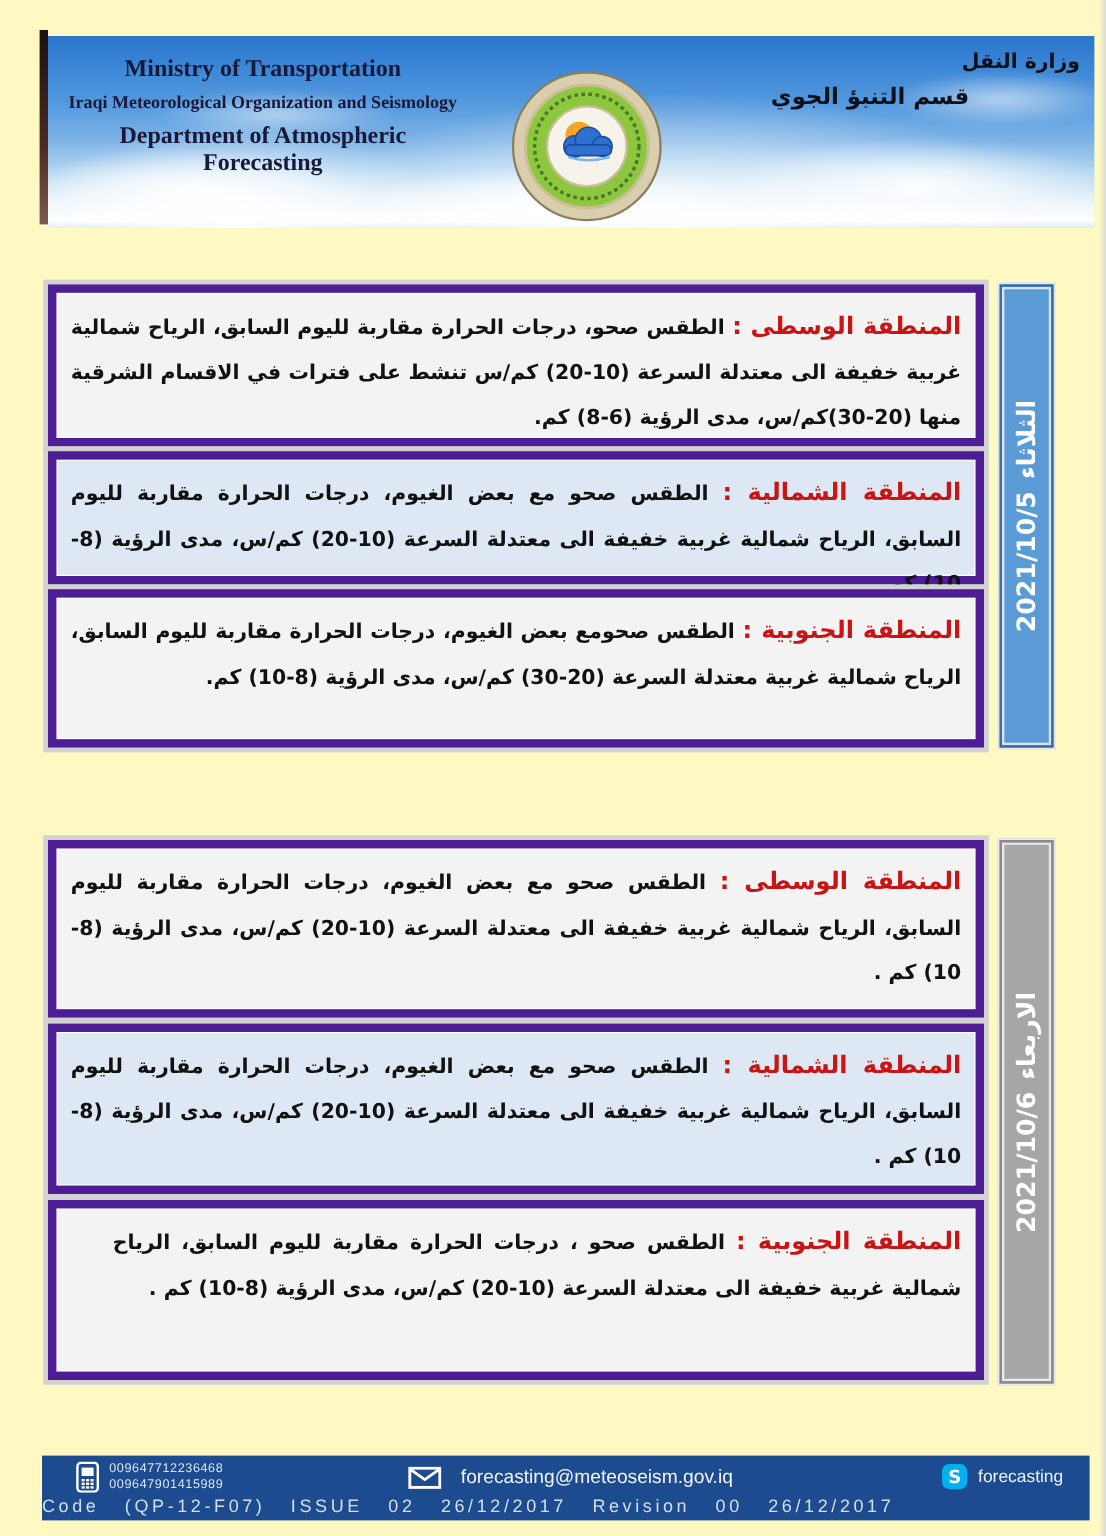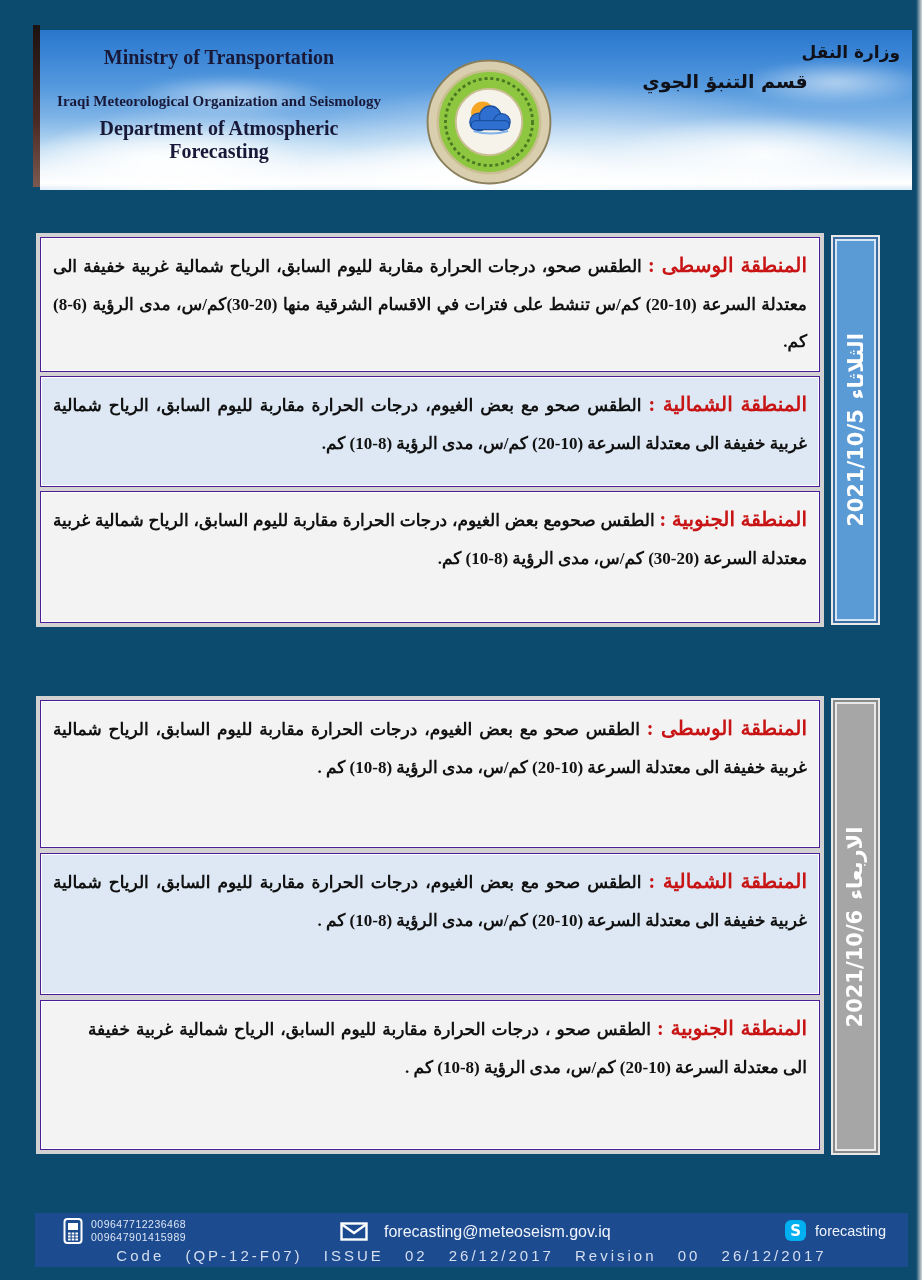--- a/index.html
+++ b/index.html
@@ -1,17 +1,17 @@
 <!DOCTYPE html>
 <html lang="ar"><head>
 <meta charset="utf-8">
 <style>
   html,body{margin:0;padding:0;}
   body{background:#ffffff;font-family:"DejaVu Sans",sans-serif;}
-  .page{position:relative;width:922px;height:1280px;background:#0c4a6e;overflow:hidden;margin:0 auto;}
+  .page{position:relative;width:922px;height:1280px;background:#fef9c3;overflow:hidden;margin:0 auto;}
 
   
   .scan-edge-left{position:absolute;left:33px;top:25px;width:7px;height:162px;
     background:linear-gradient(180deg,#1c1212,#4a2a24 60%,#7a5a50);}
   .scan-edge-right{position:absolute;right:0;top:0;width:6px;height:1280px;
     background:linear-gradient(90deg,rgba(0,0,0,0),#d7d7d7);}
 
   
   .header{position:absolute;left:40px;top:30px;width:872px;height:160px;overflow:hidden;
     background:
@@ -22,35 +22,35 @@
     border-radius:50%;filter:blur(3px);}
   .c1{left:-30px;top:95px;width:300px;height:70px;}
   .c2{left:250px;top:110px;width:340px;height:60px;}
   .c3{left:560px;top:85px;width:330px;height:80px;}
   .c4{left:90px;top:45px;width:200px;height:40px;opacity:.55;}
   .c5{left:700px;top:30px;width:190px;height:45px;opacity:.6;}
 
   .hdr-en{position:absolute;left:14px;top:16px;width:330px;text-align:center;
     font-family:"Liberation Serif",serif;color:#181838;}
   .hdr-en .l1{font-size:20px;font-weight:700;}
-  .hdr-en .l2{font-size:15px;font-weight:600;margin-top:24px;}
+  .hdr-en .l2{font-size:15px;font-weight:600;margin-top:9px;}
   .hdr-en .l3{font-size:20px;font-weight:600;margin-top:7px;}
 
   .hdr-ar{position:absolute;right:12px;top:12px;width:350px;text-align:center;
     direction:rtl;color:#101018;font-weight:700;}
   .hdr-ar .a1{font-size:17px;text-align:right;}
   .hdr-ar .a2{font-size:17px;margin-top:8px;}
   .hdr-ar .a3{font-size:19px;margin-top:8px;}
 
   .logo{position:absolute;left:385px;top:28px;width:128px;height:128px;}
 
   
   .region-box{position:absolute;left:40px;width:780px;background:#f3f3f3;
-    border:1px solid #4c1d95;box-shadow:0 0 0 4px #d2d2d2, inset 0 0 0 1px #ffffff;
-    padding:6px 12px 6px 12px;box-sizing:border-box;font-family:Liberation Serif, serif;}
+    border:7px solid #4c1d95;box-shadow:0 0 0 4px #d2d2d2, inset 0 0 0 1px #ffffff;
+    padding:6px 12px 6px 12px;box-sizing:border-box;}
   .region-box.highlight{background:#dde8f4;}
   .region-text{margin:0;direction:rtl;text-align:justify;color:#111111;
     font-size:17px;font-weight:700;line-height:2.15;}
   .region-title{color:#c81414;font-size:20px;font-weight:700;}
 
   .b1{top:237px;height:135px;}
   .b2{top:376px;height:111px;}
   .b3{top:491px;height:132px;}
   .b4{top:700px;height:148px;}
   .b5{top:853px;height:142px;}
@@ -71,21 +71,21 @@
   .footer{position:absolute;left:35px;top:1213px;width:873px;height:54px;background:#1d4b8f;color:#eef3fb;}
   .f-phones{position:absolute;left:28px;top:5px;display:flex;align-items:center;gap:8px;}
   .phone-nums{font-size:10.5px;line-height:1.2;letter-spacing:.5px;color:#dbe5f5;font-family:"Liberation Sans",sans-serif;}
   .f-email{position:absolute;left:305px;top:9px;display:flex;align-items:center;gap:16px;}
   .email-text{font-size:16px;color:#f0f4fc;font-family:"Liberation Sans",sans-serif;}
   .f-skype{position:absolute;right:22px;top:7px;display:flex;align-items:center;gap:9px;}
   .skype-badge{width:21px;height:21px;border-radius:6px;background:#00b0f0;color:#ffffff;
     font-size:15px;font-weight:700;display:flex;align-items:center;justify-content:center;
     font-family:"DejaVu Sans",sans-serif;}
   .skype-text{font-size:14.5px;color:#eef3fb;font-family:"Liberation Sans",sans-serif;}
-  .f-code{position:absolute;left:0;bottom:3px;width:100%;text-align:center;
+  .f-code{position:absolute;left:0;bottom:3px;width:100%;
     font-family:"Liberation Sans",sans-serif;font-size:15px;color:#d5dff1;
     letter-spacing:3px;word-spacing:14px;}
 </style>
 </head>
 <body>
 
 <div class="page">
 
   <div class="scan-edge-left"></div>
   <div class="scan-edge-right"></div>

